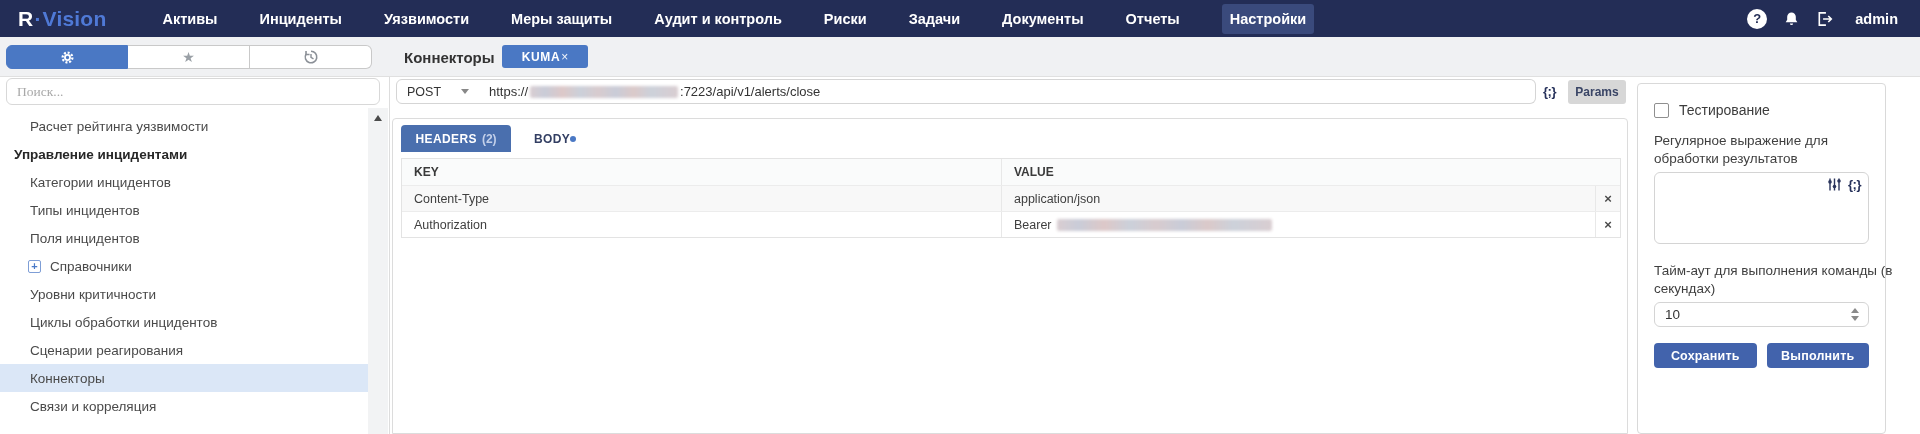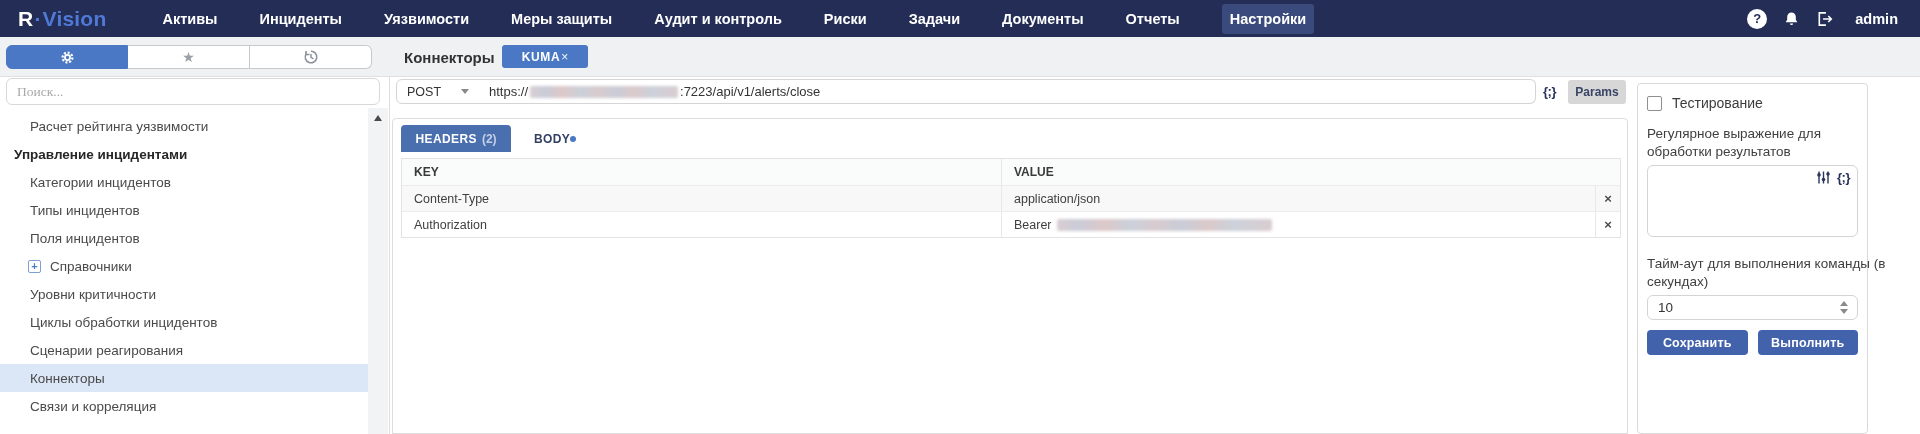--- a/index.html
+++ b/index.html
@@ -100,41 +100,41 @@
   .thead{font-weight:700;font-size:12px;background:#fafbfb;color:#3a3a3a}
   .row-a{background:#f8f8f8}.row-b{background:#fff}
   .cell-key{width:600px;display:flex;align-items:center;padding-left:12px;box-sizing:border-box;
             border-right:1px solid #e8e8e8}
   .cell-val{flex:1;display:flex;align-items:center;padding-left:12px;box-sizing:border-box;white-space:pre}
   .cell-x{width:24px;display:flex;align-items:center;justify-content:center;font-weight:700;color:#4a4a4a;
           font-size:13px;cursor:pointer}
   .trow.r .cell-x{border-left:1px solid #e8e8e8}
 
   
-  .rcard{position:absolute;left:1637px;top:83px;width:231px;height:351px;background:#fff;border:1px solid #d9d9d9;
-         border-radius:4px;box-sizing:border-box;padding:9px;z-index:2}
+  .rcard{position:absolute;left:1637px;top:83px;width:249px;height:351px;background:#fff;border:1px solid #d9d9d9;
+         border-radius:4px;box-sizing:border-box;padding:16px;z-index:2}
   .chk-row{display:flex;align-items:center;gap:10px;margin-top:2px}
   .chkbox{width:15px;height:15px;border:1.5px solid #8f8f8f;border-radius:2px;box-sizing:border-box;
           background:#fff;cursor:pointer}
   .chk-label{font-size:14px;color:#3c3c3c}
   .fld-label{margin-top:14px;font-size:13.5px;line-height:1.3;color:#3f3f3f;width:242px}
   .ta-wrap{position:relative;margin-top:5px}
   .ta{width:100%;height:72px;border:1px solid #d4d4d4;border-radius:6px;box-sizing:border-box;resize:none;
       outline:none;font-family:inherit}
   .ta-icons{position:absolute;top:5px;right:8px;display:flex;align-items:center;gap:6px}
   .num-wrap{position:relative;margin-top:5px}
   .num{width:100%;height:25px;border:1px solid #d4d4d4;border-radius:6px;box-sizing:border-box;
        padding:0 26px 0 10px;font-size:13.5px;color:#333;outline:none;
        font-family:"Liberation Sans","DejaVu Sans",sans-serif}
   .steppers{position:absolute;right:10px;top:6px;display:flex;flex-direction:column;gap:3px}
   .st-up{width:0;height:0;border-left:4px solid transparent;border-right:4px solid transparent;
          border-bottom:5px solid #8a8a8a;cursor:pointer}
   .st-down{width:0;height:0;border-left:4px solid transparent;border-right:4px solid transparent;
            border-top:5px solid #8a8a8a;cursor:pointer}
-  .btn-row{display:flex;gap:10px;margin-top:10px}
+  .btn-row{display:flex;gap:10px;margin-top:16px}
   .btn{flex:1;height:25px;background:var(--button-blue,#4263ac);color:#fff;font-size:12.5px;font-weight:600;
        border:none;border-radius:4px;display:flex;align-items:center;justify-content:center;
        letter-spacing:.2px;cursor:pointer}
 </style>
 </head>
 <body>
 
 <div class="app">
 
   <div class="topbar">

